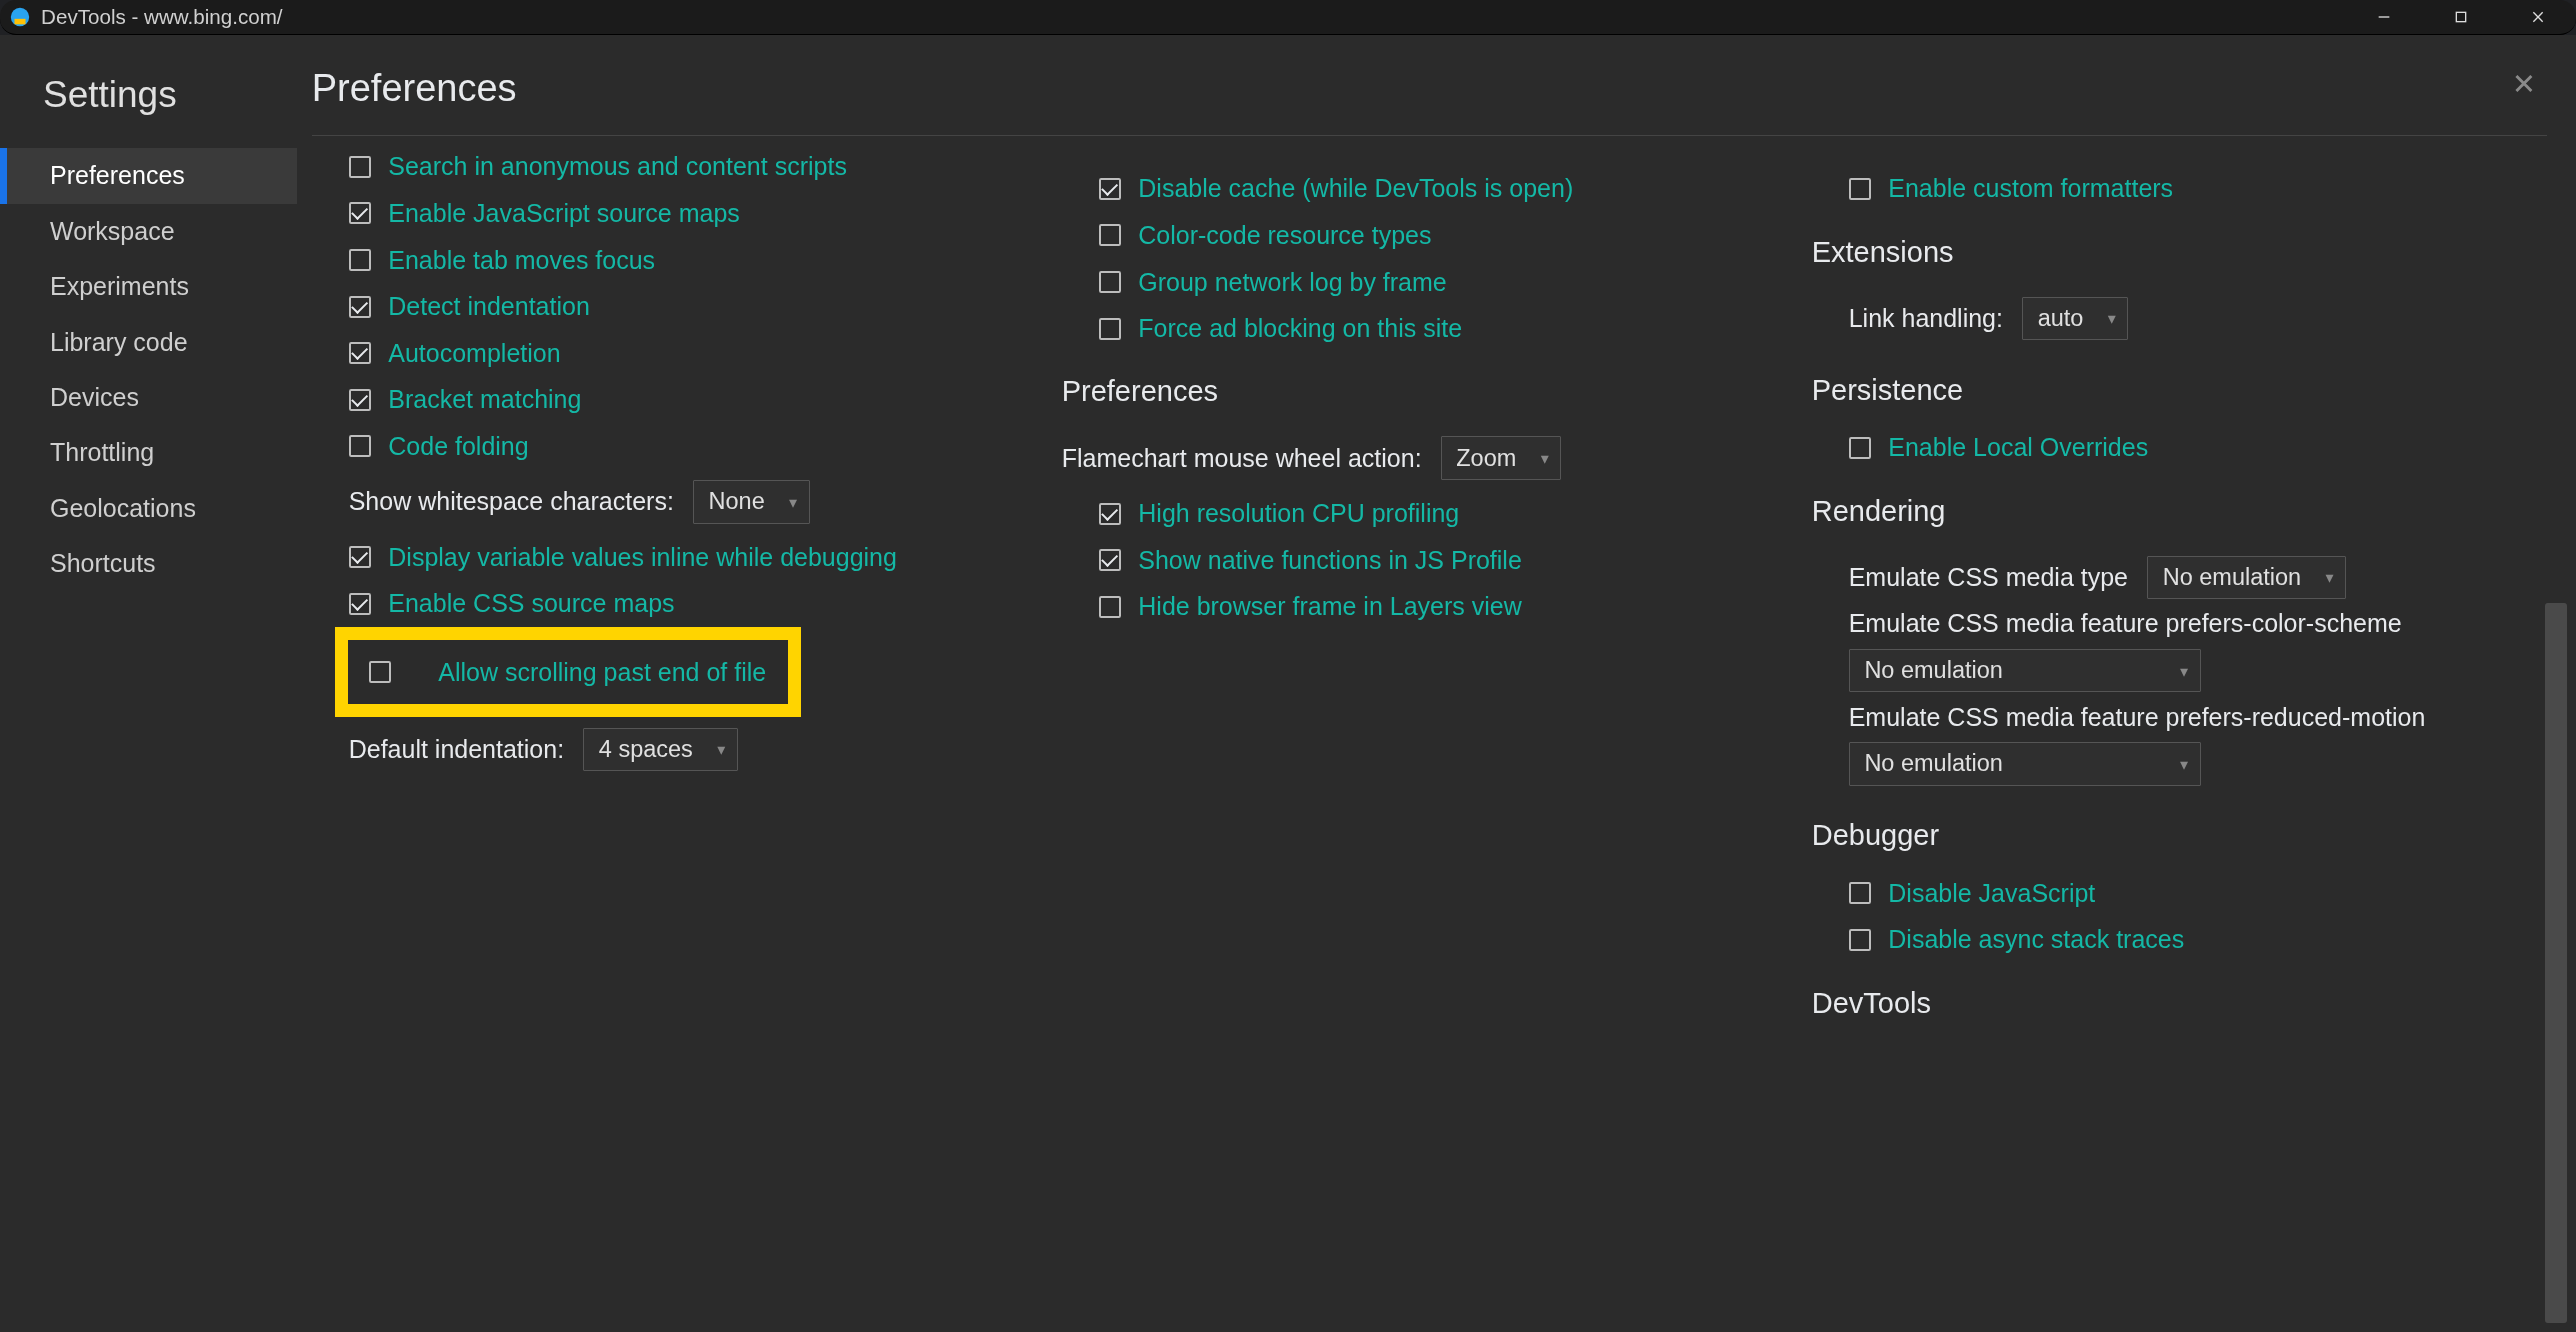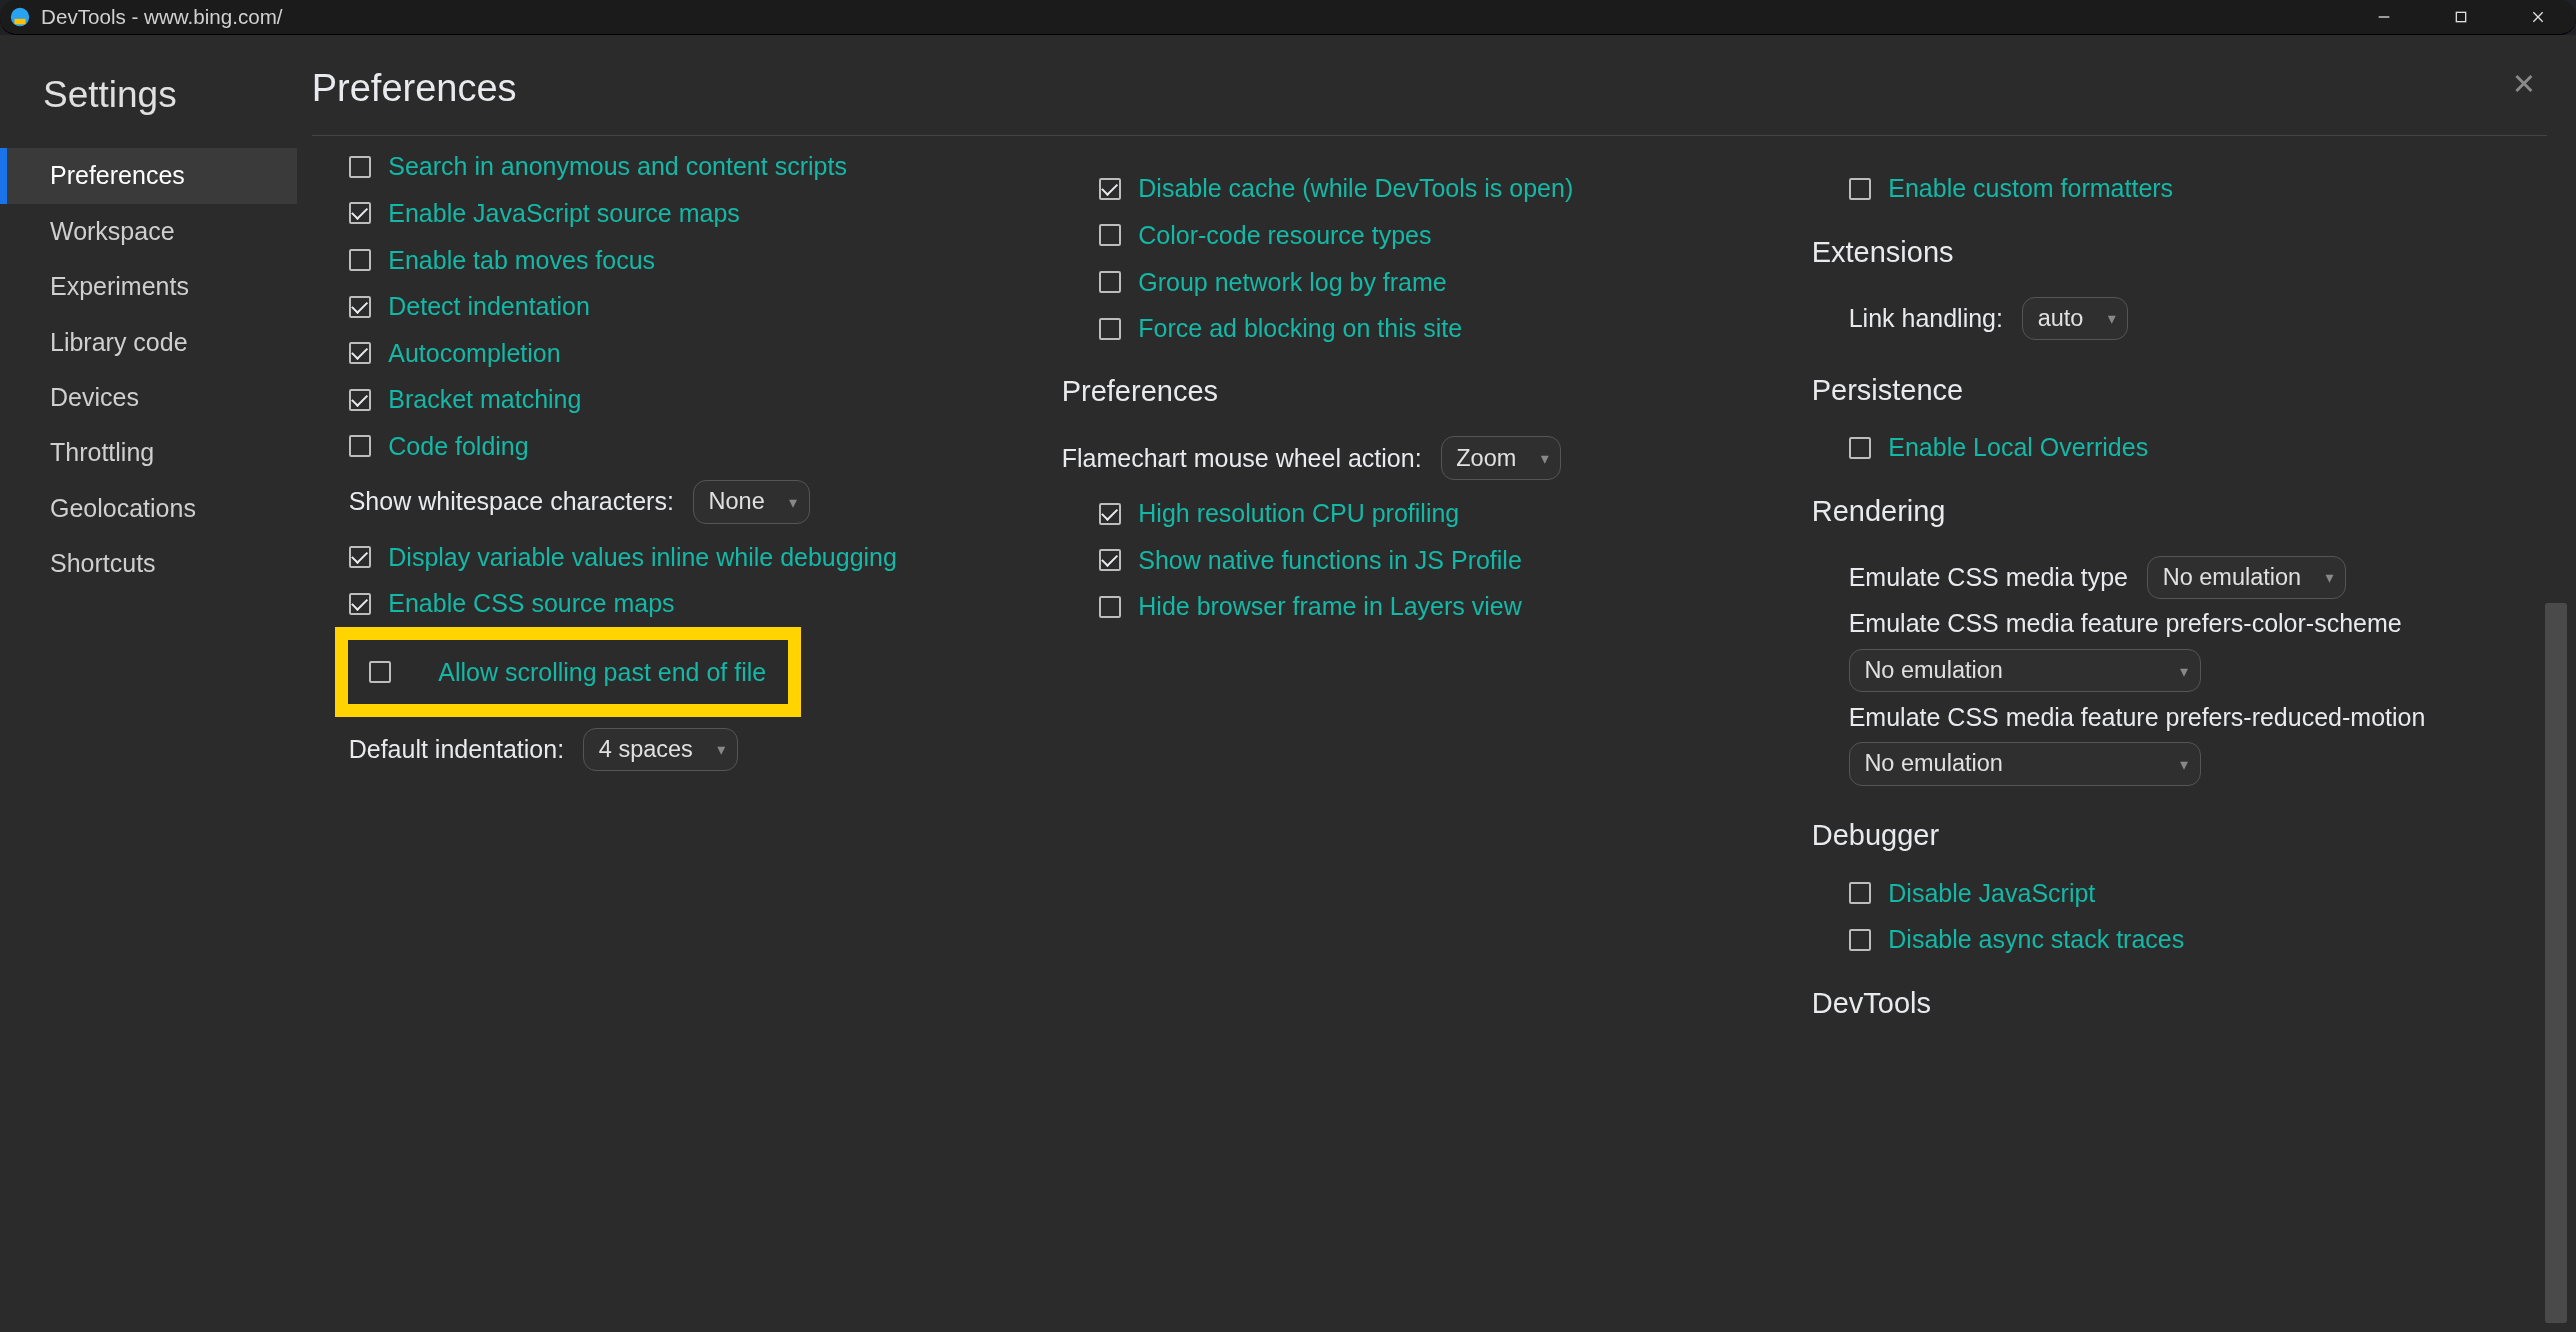--- a/index.html
+++ b/index.html
@@ -138,21 +138,21 @@
   font-size: 25px;
   gap: 19px;
 }
 .label-row.no-indent { padding-left: 0; }
 .sel {
   background: #2f2f2f;
   border: 1.5px solid #555;
   color: #e0e0e0;
   padding: 7.3px 44px 7.3px 14.7px;
   font-size: 23.5px;
-  border-radius: 13px;
+  border-radius: 1px;
   position: relative;
   display: inline-block;
 }
 .sel::after {
   content: "▾";
   position: absolute;
   right: 11.7px;
   top: 50%;
   transform: translateY(-50%);
   font-size: 16px;

